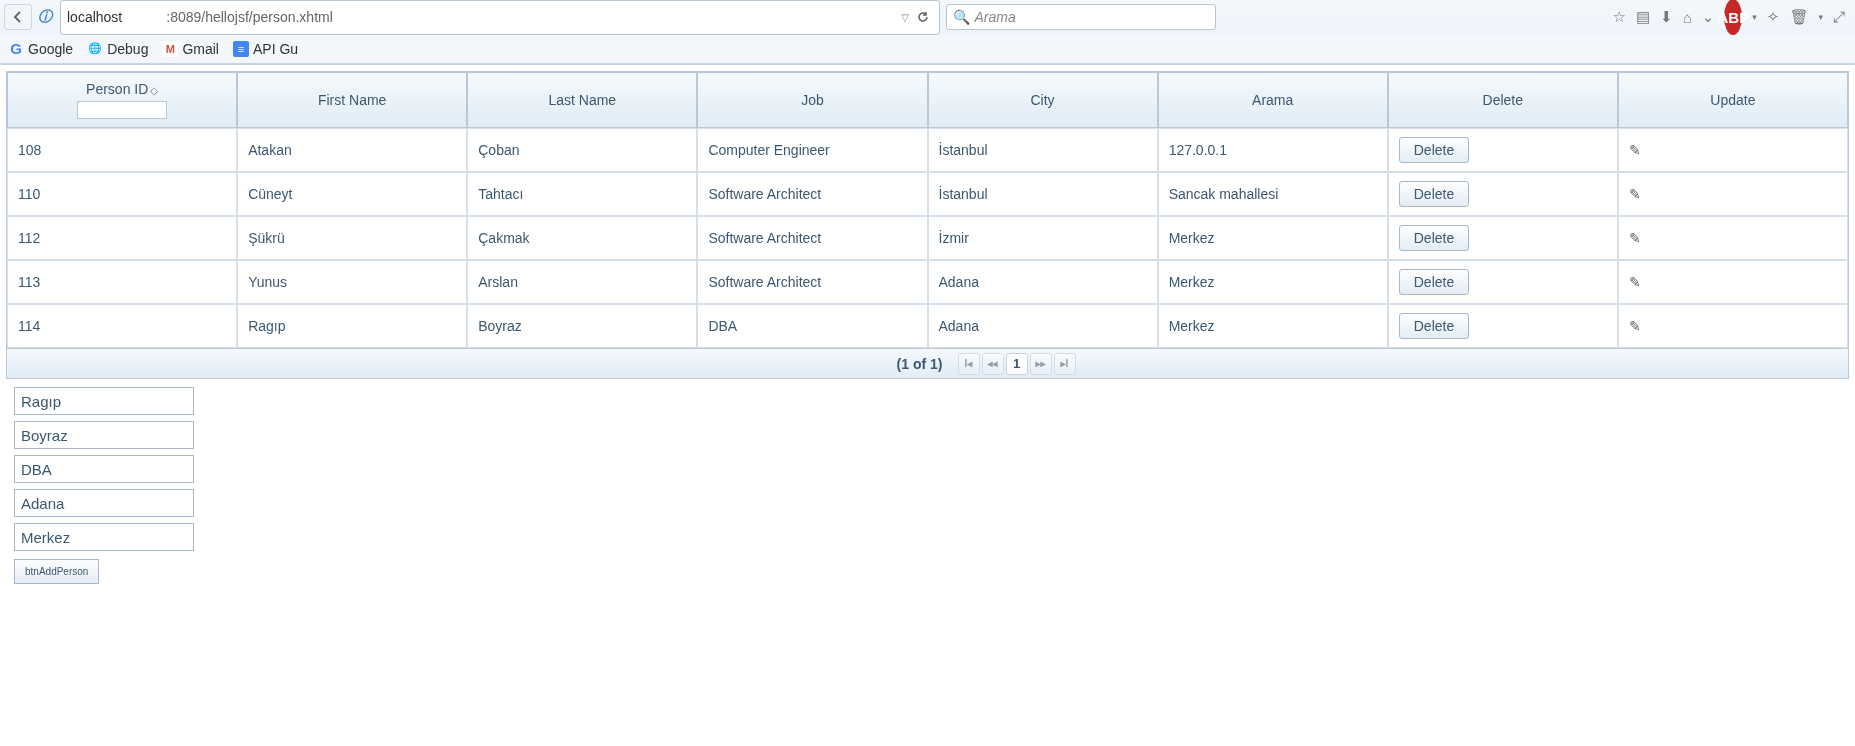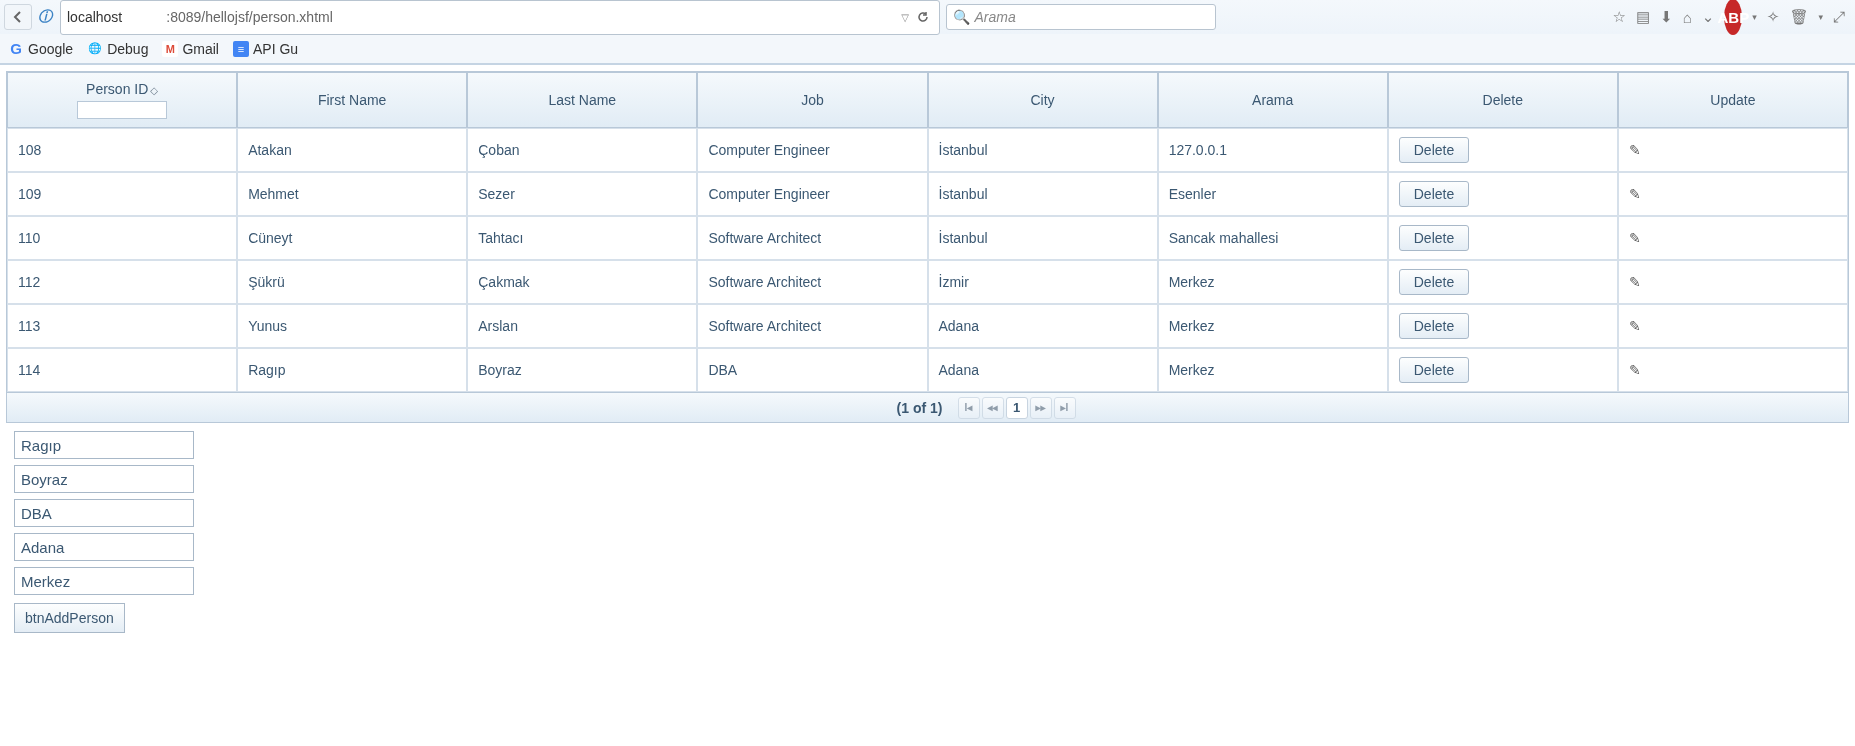--- a/index.html
+++ b/index.html
@@ -177,21 +177,21 @@
     color:#3b5872;
     font-size:15px;
   }
   .btn-add {
     margin-top:2px;
     background:linear-gradient(#fdfefe,#e4edf5);
     border:1px solid #a8b8c8;
     padding:6px 10px;
     color:#3b5872;
     cursor:pointer;
-    font-size:14px;
+    font-size:10px;
   }
 </style>
 </head>
 <body>
 
 <div class="chrome">
   <div class="addr-row">
     <div class="nav-btn">
       <svg width="12" height="12" viewBox="0 0 12 12">
           <path d="M8 1 L3 6 L8 11" stroke="#666" stroke-width="2" fill="none"></path>
@@ -282,30 +282,20 @@
           <td>108</td>
           <td>Atakan</td>
           <td>Çoban</td>
           <td>Computer Engineer</td>
           <td>İstanbul</td>
           <td>127.0.0.1</td>
           <td><button class="btn-del">Delete</button></td>
           <td><span class="edit-ico">✎</span></td>
         </tr>
         <tr>
-          <td>109</td>
-          <td>Mehmet</td>
-          <td>Sezer</td>
-          <td>Computer Engineer</td>
-          <td>İstanbul</td>
-          <td>Esenler</td>
-          <td><button class="btn-del">Delete</button></td>
-          <td><span class="edit-ico">✎</span></td>
-        </tr>
-        <tr>
           <td>110</td>
           <td>Cüneyt</td>
           <td>Tahtacı</td>
           <td>Software Architect</td>
           <td>İstanbul</td>
           <td>Sancak mahallesi</td>
           <td><button class="btn-del">Delete</button></td>
           <td><span class="edit-ico">✎</span></td>
         </tr>
         <tr>

